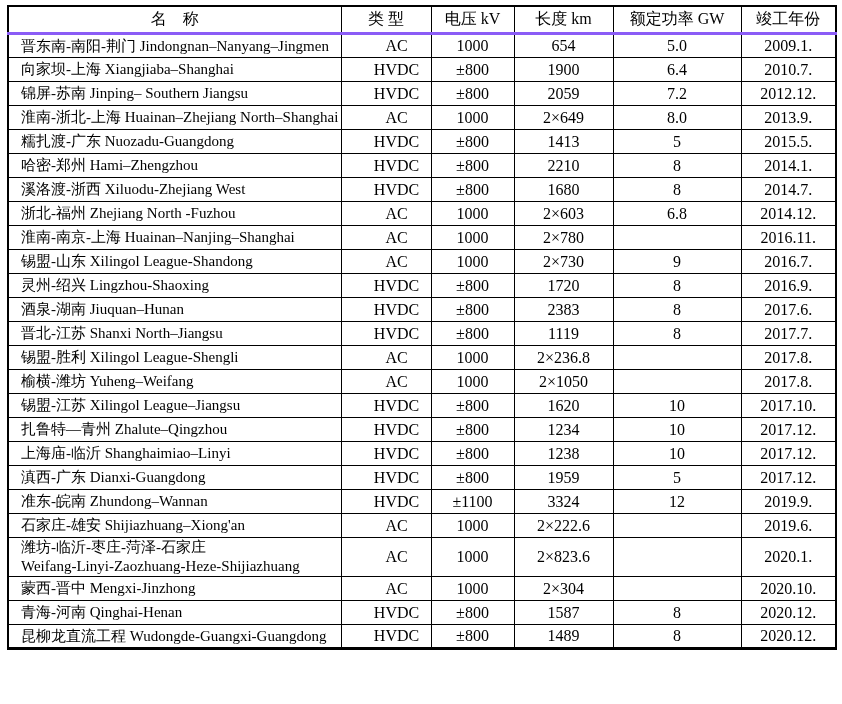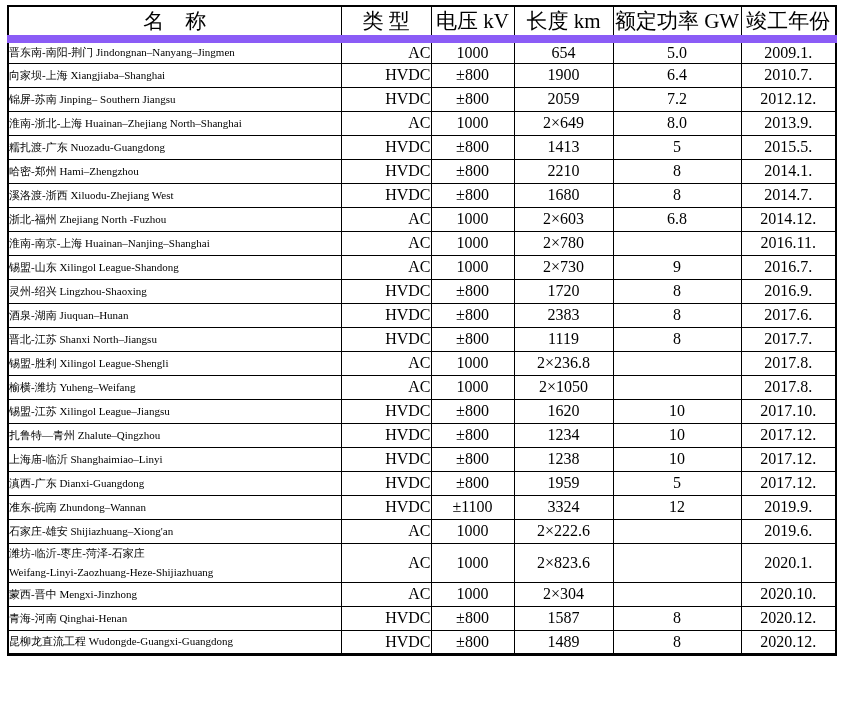--- a/index.html
+++ b/index.html
@@ -28,35 +28,35 @@
   col.c5 { width: 95px; }
   th, td {
     border: 1px solid #000;
     padding: 0;
     vertical-align: middle;
     overflow: hidden;
   }
   thead th {
     height: 25px;
     font-weight: normal;
-    font-size: 21px;
+    font-size: 16px;
     text-align: center;
-    border-bottom: 8px solid #8b5cf6;
+    border-bottom: 3px solid #8b5cf6;
     white-space: nowrap;
   }
   tbody tr { height: 24px; }
   td.cell-name {
     text-align: left;
-    padding-left: 0;
-    font-size: 11px;
+    padding-left: 12px;
+    font-size: 15px;
     line-height: 19px;
     white-space: pre-line;
   }
   td.cell-type {
-    text-align: right;
+    text-align: center;
     padding-left: 21px;
     font-size: 16px;
     white-space: nowrap;
   }
   td.cell-voltage, td.cell-length, td.cell-power, td.cell-year {
     text-align: center;
     font-size: 16px;
     white-space: nowrap;
   }
 </style>

